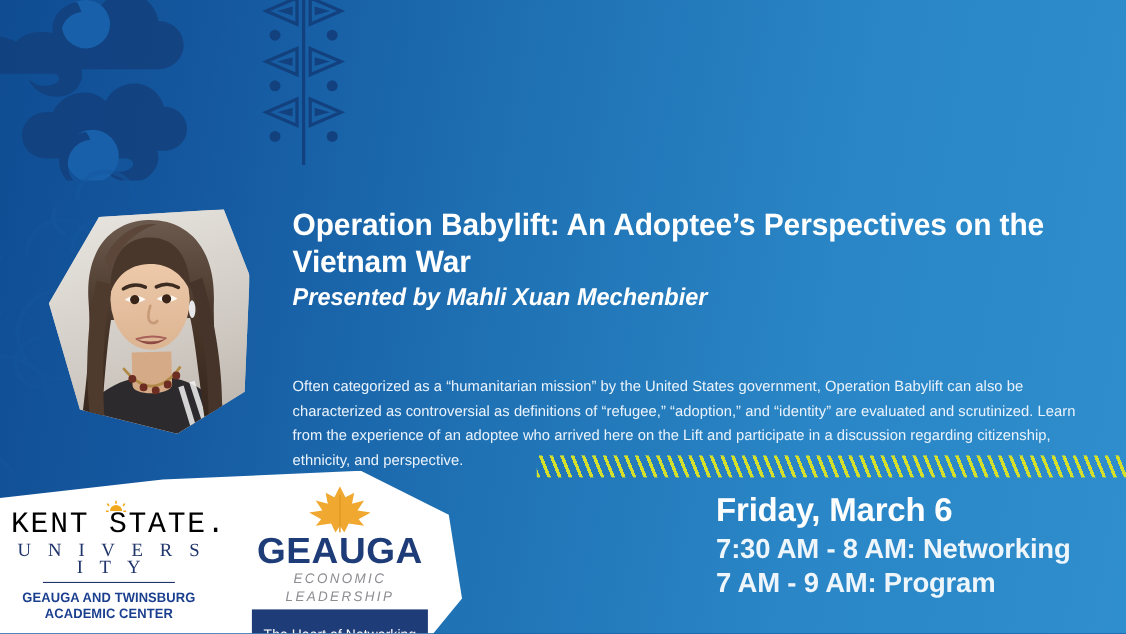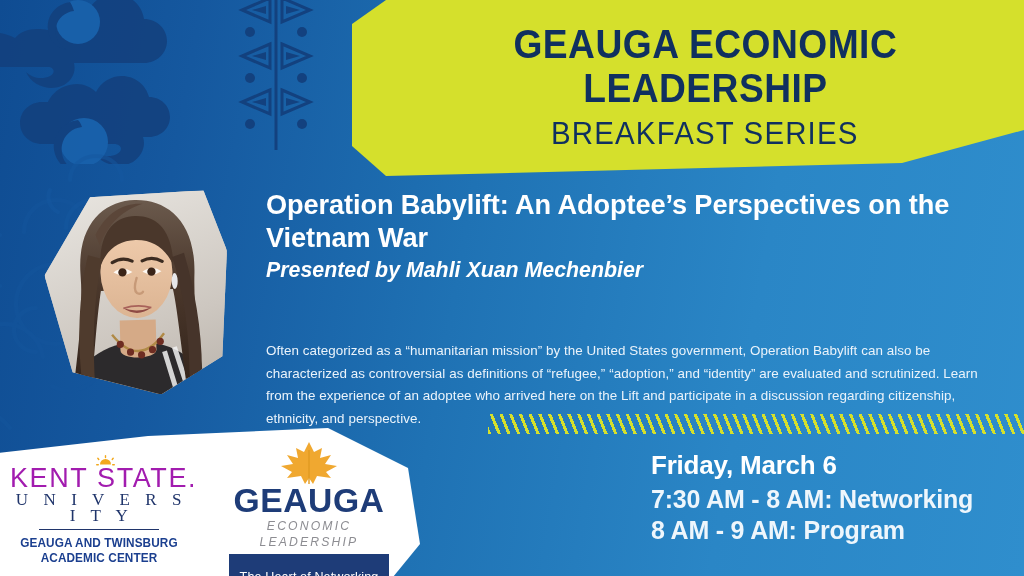--- a/index.html
+++ b/index.html
@@ -69,39 +69,39 @@
 
   
   .hatch{
     position:absolute;left:488px;top:414px;width:536px;height:20px;
     background:repeating-linear-gradient(68deg,#d5e02c 0px,#d5e02c 3px,transparent 3px,transparent 9px);
   }
 
   
   .event-date{
     position:absolute;left:651px;top:450px;
-    color:#ffffff;font-weight:700;font-size:26px;line-height:30px;letter-spacing:-.2px;
+    color:#ffffff;font-weight:700;font-size:30px;line-height:30px;letter-spacing:-.2px;
   }
   .event-line{
     position:absolute;left:651px;
     color:#eef6fc;font-weight:700;font-size:25px;line-height:31px;letter-spacing:-.2px;
   }
   .event-l1{top:484px;}
   .event-l2{top:515px;}
 
   
   .logo-card{
     position:absolute;left:-12px;top:424px;width:432px;height:164px;
     background:#ffffff;
     clip-path:polygon(0px 30px, 160px 12px, 340px 4px, 420px 44px, 432px 120px, 396px 164px, 0px 164px);
   }
 
   
   .ks{position:absolute;left:22px;top:40px;width:178px;text-align:center;}
-  .ks-main{position:relative;display:inline-block;color:#a21caf;font-family:Liberation Sans, sans-serif;
+  .ks-main{position:relative;display:inline-block;color:#000000;font-family:Liberation Mono, monospace;
     font-size:27px;font-weight:400;letter-spacing:1.6px;line-height:28px;white-space:nowrap;}
   .ks-burst{position:absolute;left:86px;top:-9px;width:19px;height:13px;}
   .ks-sub{color:#20356b;font-family:"Liberation Serif",serif;font-size:17px;
     letter-spacing:5.6px;line-height:16px;padding-left:5px;}
   .ks-rule{width:120px;height:1.4px;background:#20356b;margin:5px auto 6px;}
   .ks-center{color:#1b3f8f;font-weight:800;font-size:12.4px;line-height:15px;letter-spacing:.1px;transform:scaleX(.95);}
 
   
   .gg{position:absolute;left:232px;top:20px;width:178px;text-align:center;}
   .gg-leaf{height:40px;display:flex;align-items:flex-end;justify-content:center;}
@@ -166,28 +166,20 @@
   </svg>
 
   <svg class="deco cloud-mid" viewBox="0 0 150 110">
     <g stroke="#1558a0" stroke-width="4" fill="none" stroke-linecap="round">
       <path d="M30 30c0-14 12-24 26-24s26 10 26 24"></path>
       <path d="M18 62c-8-4-12-14-8-22"></path>
       <path d="M54 50c-16 0-28 12-28 28"></path>
     </g>
   </svg>
 
-  <div class="banner">
-    <div class="banner-shape"></div>
-    <div class="banner-text">
-      <div class="banner-line1">GEAUGA ECONOMIC</div>
-      <div class="banner-line2">LEADERSHIP</div>
-      <div class="banner-line3">BREAKFAST SERIES</div>
-    </div>
-  </div>
 
   <div class="portrait">
     <div class="bg"></div>
     <svg width="183" height="203" viewBox="0 0 183 203">
       <defs>
         <linearGradient id="hairg" x1="0" y1="0" x2="0" y2="1">
           <stop offset="0" stop-color="#6b5a4d"></stop>
             <stop offset="0.45" stop-color="#4a372b"></stop>
             <stop offset="1" stop-color="#33241b"></stop>
         </linearGradient>
@@ -239,21 +231,21 @@
   </div>
 
   <div class="title">Operation Babylift: An Adoptee’s Perspectives on the Vietnam War</div>
   <div class="presenter">Presented by Mahli Xuan Mechenbier</div>
   <div class="body-copy">Often categorized as a “humanitarian mission” by the United States government, Operation Babylift can also be characterized as controversial as definitions of “refugee,” “adoption,” and “identity” are evaluated and scrutinized. Learn from the experience of an adoptee who arrived here on the Lift and participate in a discussion regarding citizenship, ethnicity, and perspective.</div>
 
   <div class="hatch"></div>
 
   <div class="event-date">Friday, March 6</div>
   <div class="event-line event-l1">7:30 AM - 8 AM: Networking</div>
-  <div class="event-line event-l2">8 AM - 9 AM: Program</div>
+  <div class="event-line event-l2">7 AM - 9 AM: Program</div>
 
   <div class="logo-card">
 
     <div class="ks">
       <div class="ks-main">KENT STATE.</div>
       <svg class="ks-burst" viewBox="0 0 19 13">
         <g fill="#f2a81d">
           <path d="M9.5 4 A5.5 5.5 0 0 1 15 9.5 L4 9.5 A5.5 5.5 0 0 1 9.5 4 Z"></path>
           <rect x="8.8" y="0" width="1.4" height="3.2" rx=".7"></rect>
           <rect x="1.6" y="2.4" width="1.4" height="3" rx=".7" transform="rotate(-38 2.3 3.9)"></rect>

